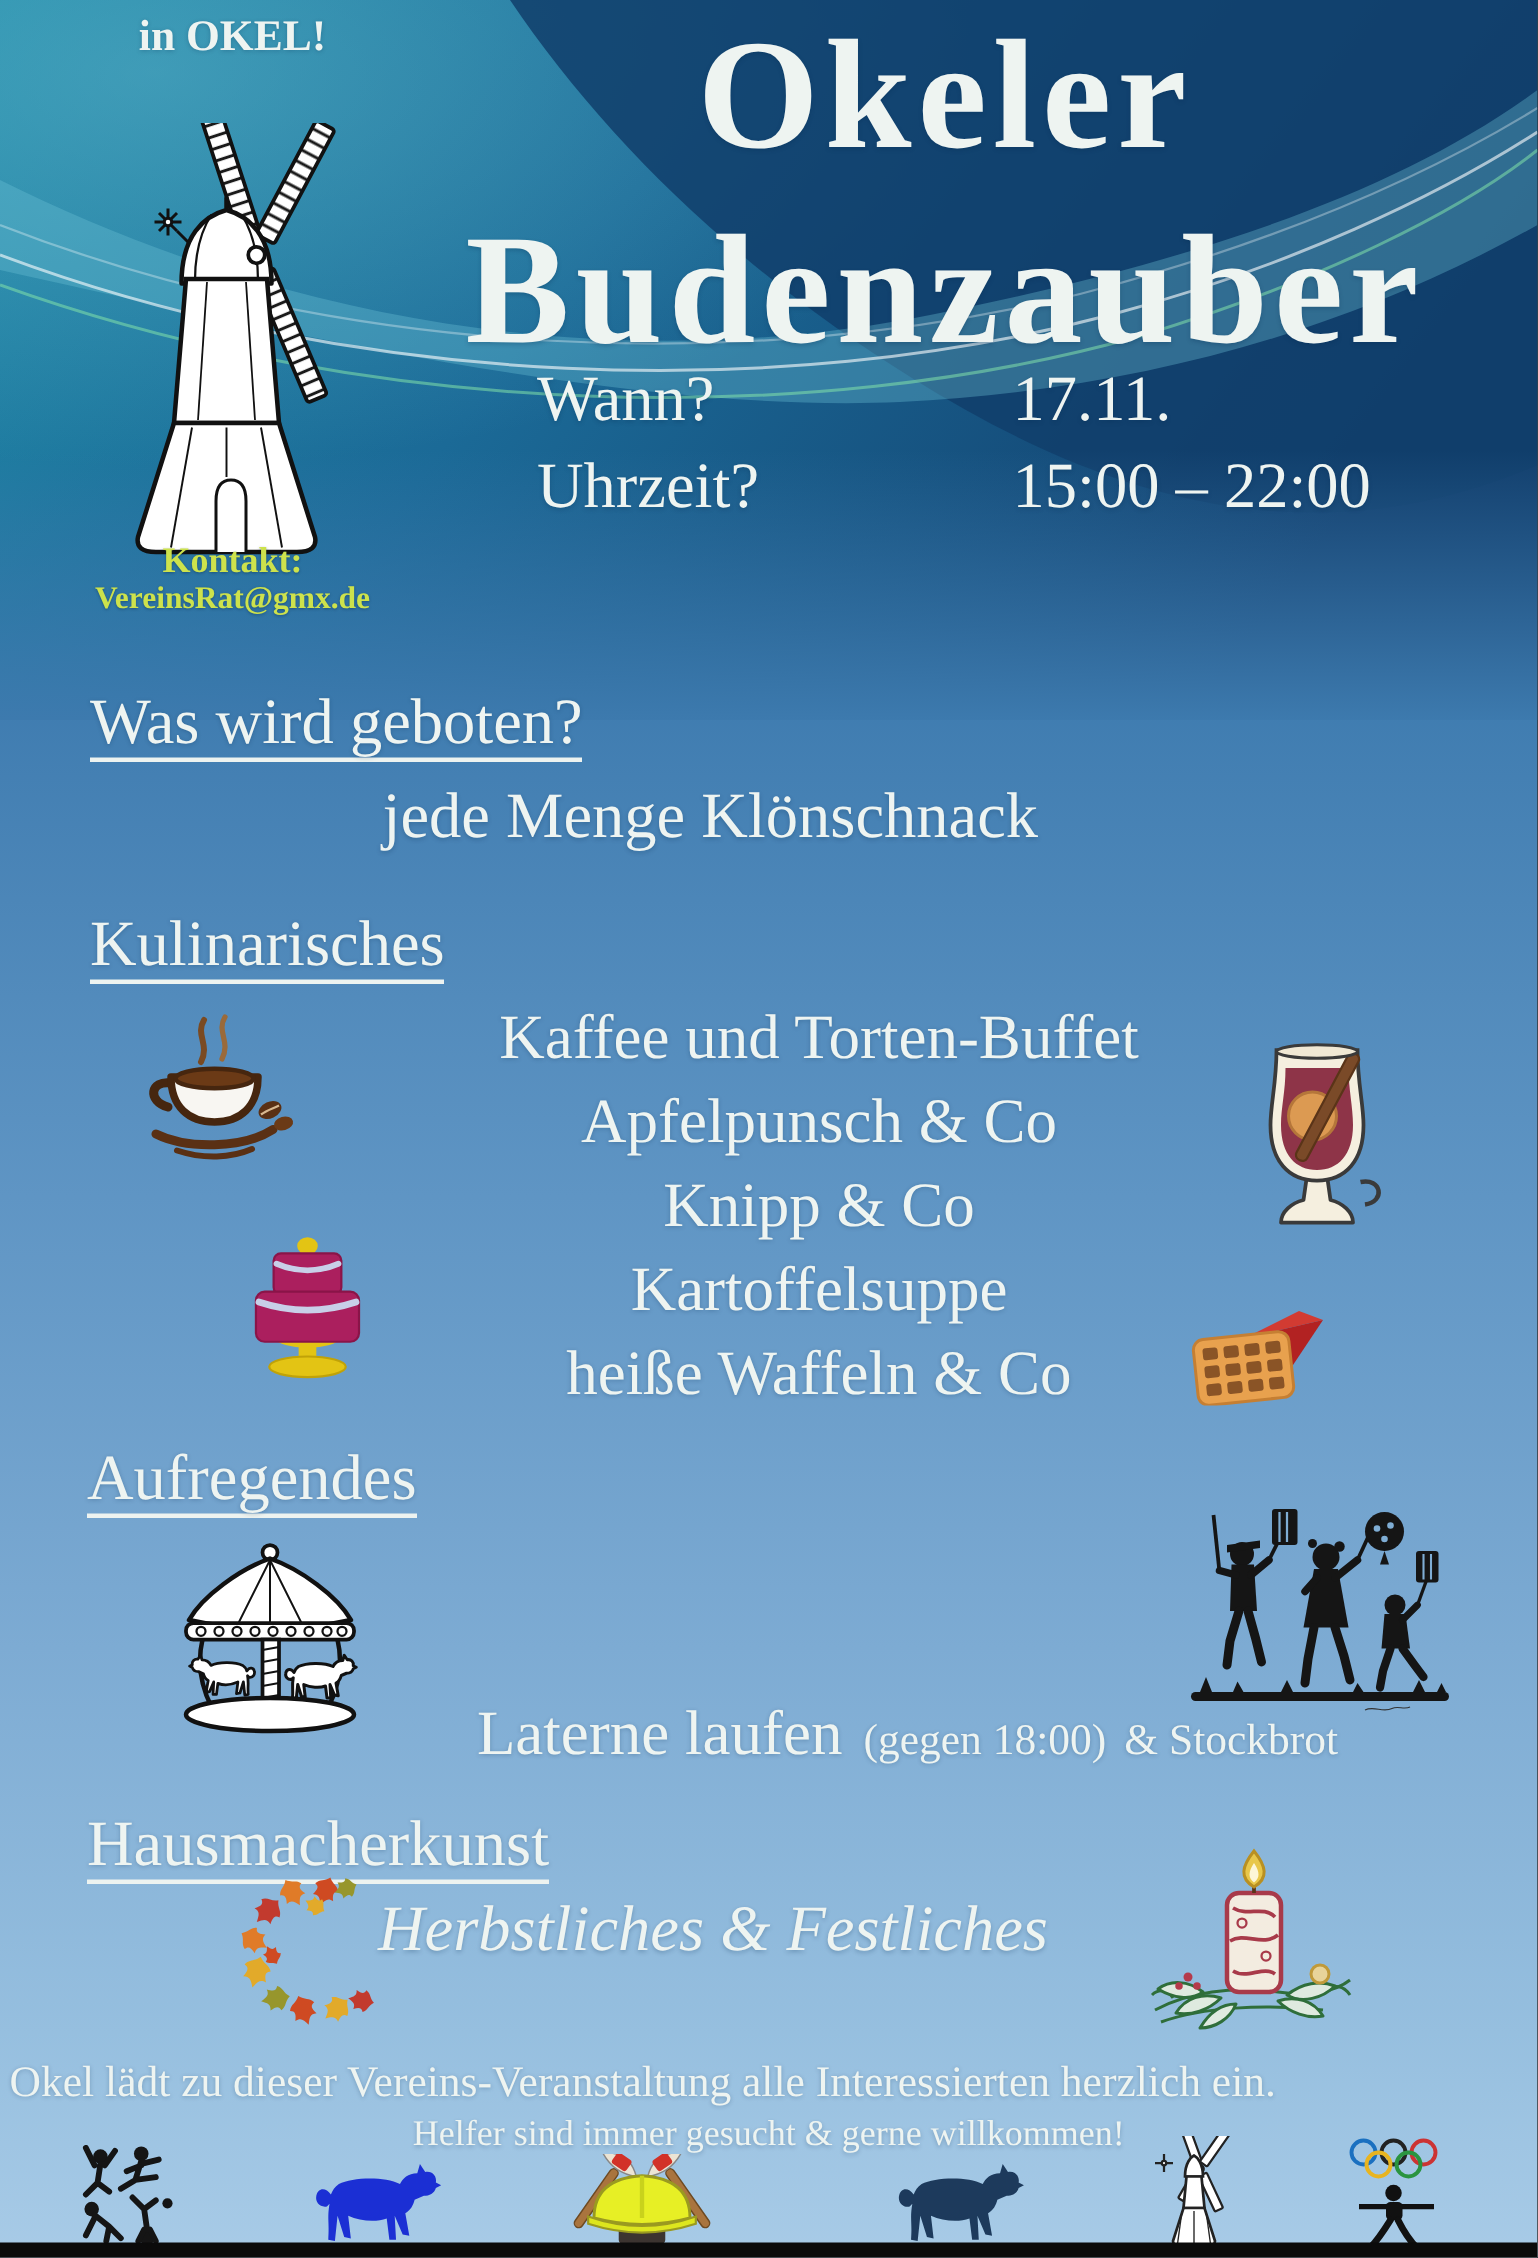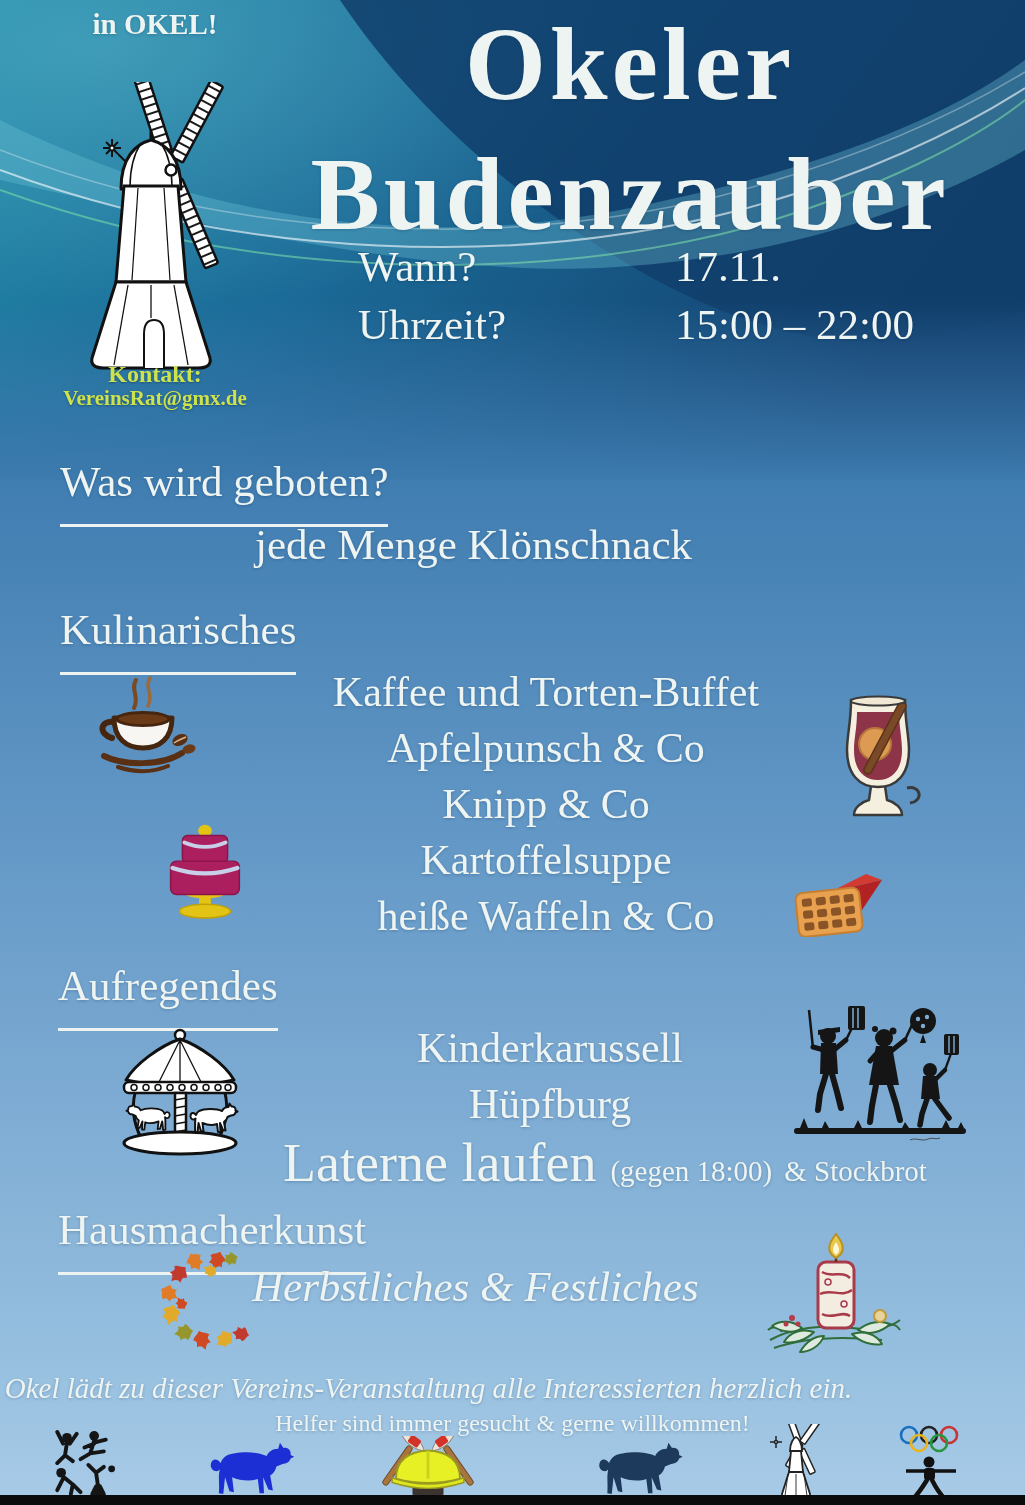--- a/index.html
+++ b/index.html
@@ -15,24 +15,24 @@
   .txt{color:#eef4f1;text-shadow:0 1px 3px rgba(5,40,75,.25);}
   .center{text-align:center;}
   .title-line{font-weight:bold;font-size:104px;letter-spacing:4px;line-height:1;}
   .tagline{font-weight:bold;font-size:29px;line-height:37px;}
   .contact{font-weight:bold;color:#cde24c;text-shadow:0 1px 2px rgba(0,30,60,.4);}
   .contact .c1{font-size:24px;line-height:24px;}
   .contact .c2{font-size:21px;line-height:25px;}
   .detail-row{display:flex;height:58px;align-items:flex-start;font-size:43px;line-height:58px;}
   .detail-label{width:317px;}
   .heading{font-size:43px;line-height:1.1;}
-  .heading span{display:inline-block;border-bottom:3px solid #edf3f0;padding-bottom:19px;}
+  .heading span{display:inline-block;border-bottom:3px solid #edf3f0;padding-bottom:0;}
   .bigline{font-size:43px;line-height:1.15;}
   .item-list{font-size:42px;line-height:56px;}
-  .laterne-main{font-size:54px;}
+  .laterne-main{font-size:42px;}
   .laterne-small{font-size:29px;}
   .footer-line1{font-size:29px;line-height:36px;}
   .footer-line2{font-size:24px;line-height:30px;}
   .blackbar{left:0;bottom:0;width:1025px;height:10px;background:#0b0b0b;}
   svg{display:block;width:100%;height:100%;}
 </style>
 </head>
 <body>
 
 <div class="poster">
@@ -219,24 +219,20 @@
             <rect x="39" y="58" width="10" height="8" rx="2"></rect>
             <rect x="53" y="58" width="10" height="8" rx="2"></rect>
         </g>
       </g>
     </svg>
   </div>
 
   <div class="abs txt heading" style="left:58px;top:962px;">
     <span>Aufregendes</span>
   </div>
-  <div class="abs txt item-list center" style="left:300px;top:1020px;width:500px;">
-    <div>Kinderkarussell</div>
-    <div>Hüpfburg</div>
-  </div>
   <div class="abs txt center" style="left:200px;top:1132px;width:810px;">
     <span class="laterne-main">Laterne laufen</span>
     <span class="laterne-small" style="margin-left:10px;">(gegen 18:00)</span>
     <span class="laterne-small" style="margin-left:8px;">&amp; Stockbrot</span>
   </div>
 
   <div class="abs" style="left:105px;top:1026px;width:150px;height:132px;">
     <svg viewBox="0 0 150 132">
       <circle cx="75" cy="9" r="5" fill="#fff" stroke="#111" stroke-width="2.5"></circle>
       <path d="M75,13 C55,20 30,38 21,54 Q75,66 129,54 C120,38 95,20 75,13 Z" fill="#fff" stroke="#111" stroke-width="3" stroke-linejoin="round"></path>
@@ -374,21 +370,21 @@
       <rect x="56" y="30" width="36" height="66" rx="8" fill="#f3ece0" stroke="#a83a4a" stroke-width="3"></rect>
       <path d="M60,40 C70,46 80,38 88,46 M58,62 C68,56 80,66 90,58 M60,82 C70,88 80,78 88,84" stroke="#a83a4a" stroke-width="2.5" fill="none"></path>
       <circle cx="66" cy="50" r="3" fill="none" stroke="#a83a4a" stroke-width="1.5"></circle>
       <circle cx="82" cy="72" r="3" fill="none" stroke="#a83a4a" stroke-width="1.5"></circle>
       <line x1="74" y1="30" x2="74" y2="22" stroke="#5a3418" stroke-width="2.5"></line>
       <path d="M74,2 C66,12 64,20 74,26 C84,20 82,12 74,2 Z" fill="#e8c74a" stroke="#b99022" stroke-width="2"></path>
       <path d="M74,10 C70,16 70,20 74,23 C78,20 78,16 74,10 Z" fill="#fdf6d8"></path>
     </svg>
   </div>
 
-  <div class="abs txt footer-line1 center" style="left:0;top:1370px;width:857px;font-style:italic;">Okel lädt zu dieser Vereins-Veranstaltung alle Interessierten herzlich ein.</div>
+  <div class="abs txt footer-line1 center" style="left:0;top:1370px;width:857px;">Okel lädt zu dieser Vereins-Veranstaltung alle Interessierten herzlich ein.</div>
   <div class="abs txt footer-line2 center" style="left:0;top:1408px;width:1025px;">Helfer sind immer gesucht &amp; gerne willkommen!</div>
 
   <div class="abs" style="left:25px;top:1430px;width:115px;height:68px;">
     <svg viewBox="0 0 80 70">
       <g stroke="#151515" stroke-width="4" stroke-linecap="round" fill="none">
         <circle cx="24" cy="8" r="5" fill="#151515" stroke="none"></circle>
         <path d="M14,2 L20,14 M34,4 L27,14 M24,13 L22,26 M22,26 L14,34 M22,26 L30,32"></path>
         <circle cx="52" cy="6" r="5" fill="#151515" stroke="none"></circle>
         <path d="M52,11 L48,24 M52,13 L64,10 M52,14 L42,18 M48,24 L62,22 M48,24 L38,30"></path>
         <circle cx="70" cy="40" r="3.5" fill="#151515" stroke="none"></circle>

